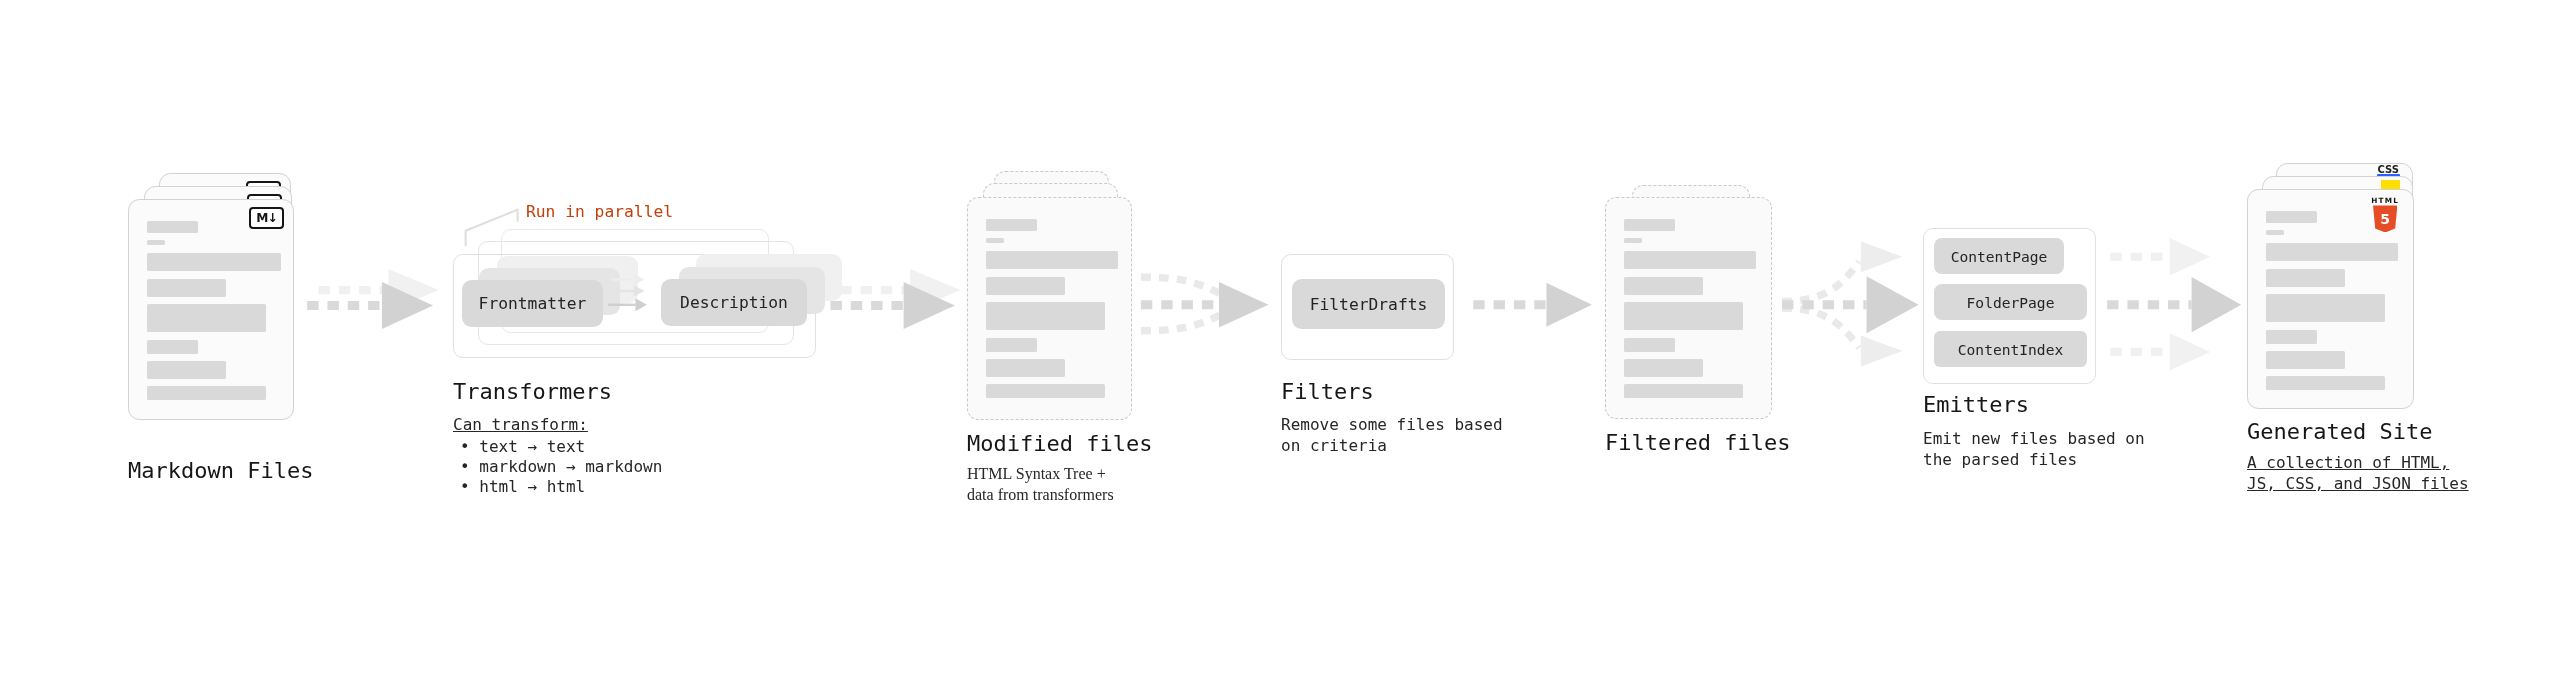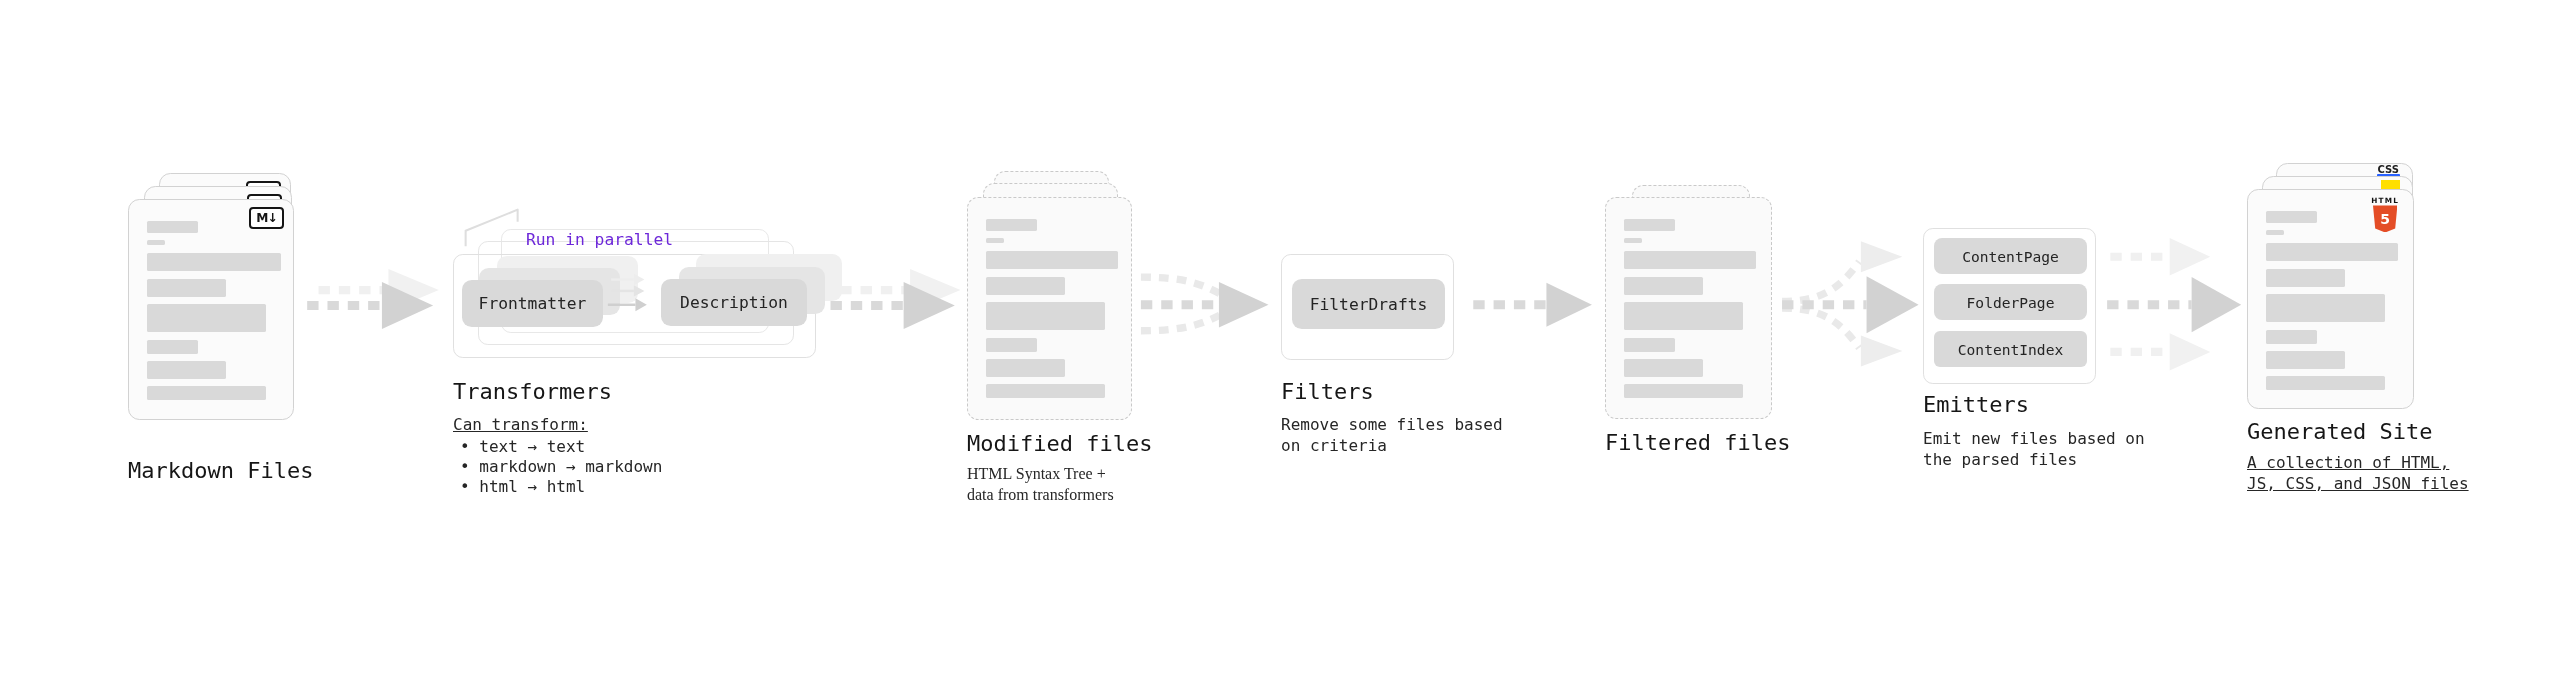--- a/index.html
+++ b/index.html
@@ -36,21 +36,21 @@
   .pill{
     position:absolute;background:#d9d9d9;border-radius:9.8px;box-sizing:border-box;
     display:flex;align-items:center;justify-content:center;font-size:16.3px;color:#242424;
   }
   .pill.ghost1{background:#e5e5e5;}
   .pill.ghost2{background:#f0f0f0;}
   .pill.small{font-size:14.6px;border-radius:8.1px;}
   
   .title{position:absolute;font-size:22px;font-weight:500;color:#161616;white-space:nowrap;}
   .subtitle{position:absolute;font-size:16px;line-height:21px;color:#262626;white-space:pre-line;}
-  .annotation{position:absolute;font-size:16.3px;color:#6d28d9;white-space:nowrap;margin-top:28px;}
+  .annotation{position:absolute;font-size:16.3px;color:#c2410c;white-space:nowrap;}
   
   svg.arrows{position:absolute;left:0;top:0;pointer-events:none;}
   .ad{stroke:#d9d9d9;stroke-width:11;stroke-dasharray:14 11;fill:none;}
   .ad-light{stroke:#f0f0f0;stroke-width:10;stroke-dasharray:14 11;fill:none;}
   .ad-mid{stroke:#e9e9e9;stroke-width:9;stroke-dasharray:12 10;fill:none;}
   .ah{fill:#d2d2d2;}
   .ah-light{fill:#f1f1f1;}
   .ah-mid{fill:#ededed;}
   .callout{stroke:#dedede;stroke-width:2.5;fill:none;stroke-linejoin:round;}
 </style>
@@ -143,21 +143,21 @@
           <i style="width:51px;height:14px"></i>
         <i style="width:79px;height:18px"></i>
           <i style="width:119px;height:14px"></i>
       </div>
     </div>
     <div class="title" style="left:1605px;top:430px;">Filtered files</div>
   </div>
 
   <div>
     <div class="frame" style="left:1923px;top:228px;width:173px;height:156px;border-color:#e0e0e0;"></div>
-    <div class="pill small" style="left:1934px;top:238px;width:153px;height:36px;">ContentPage</div>
+    <div class="pill small" style="left:1934px;top:238px;width:130px;height:36px;">ContentPage</div>
     <div class="pill small" style="left:1934px;top:284px;width:153px;height:36px;">FolderPage</div>
     <div class="pill small" style="left:1934px;top:331px;width:153px;height:36px;border-radius:6px;">ContentIndex</div>
     <div class="title" style="left:1923px;top:392px;">Emitters</div>
     <div class="subtitle" style="left:1923px;top:428px;">Emit new files based on
 the parsed files</div>
   </div>
 
   <div>
     <div class="doc" style="left:2276px;top:163px;width:137px;height:220px;">
       <div class="css-badge">

